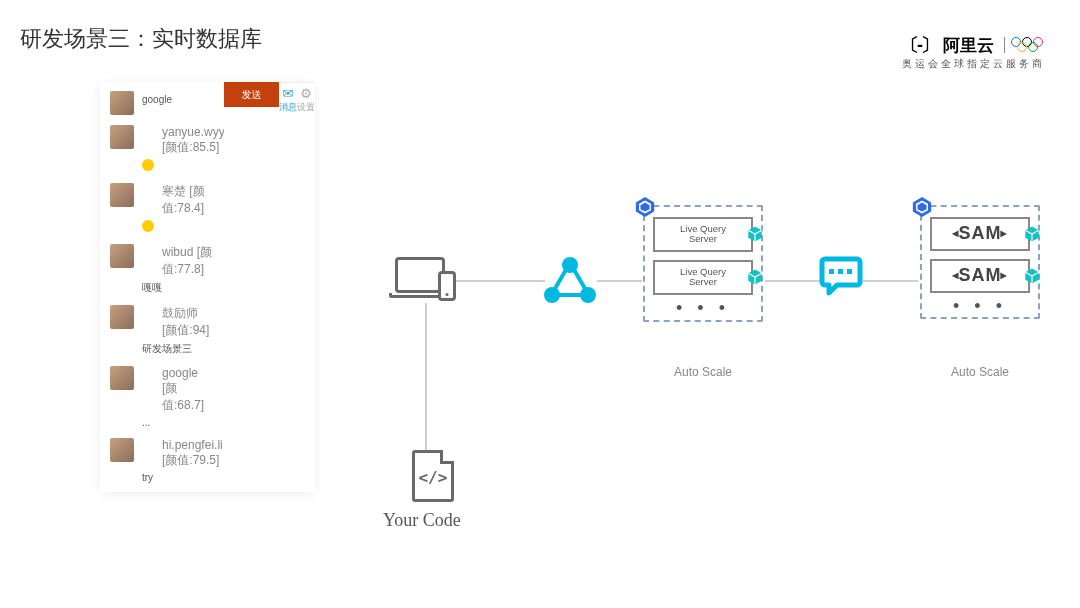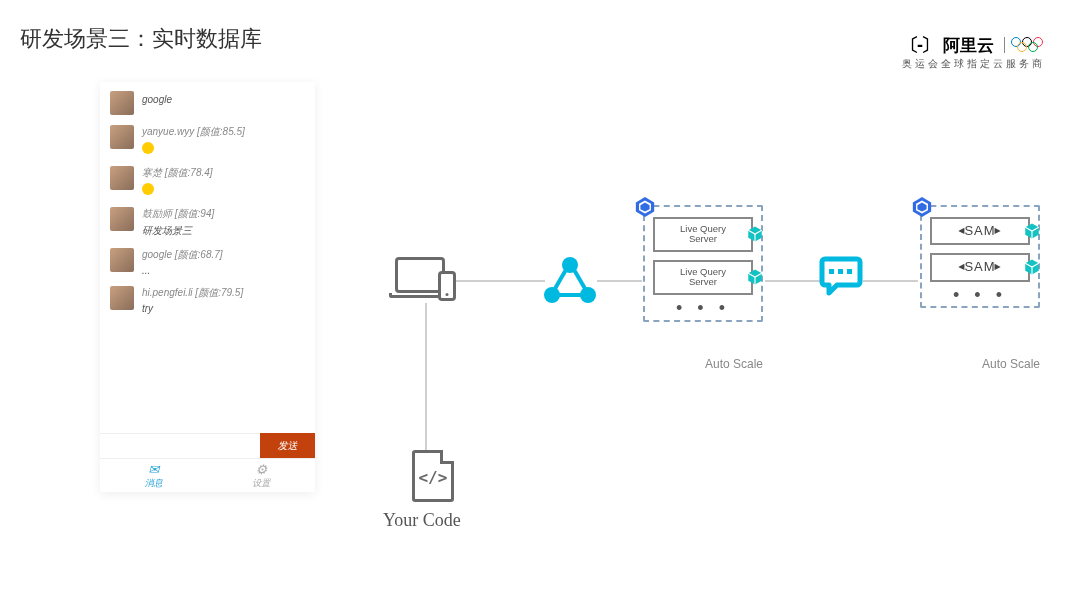--- a/index.html
+++ b/index.html
@@ -15,26 +15,26 @@
   .rings { position: relative; width: 34px; height: 16px; }
   .ring { position: absolute; width: 10px; height: 10px; border: 1.4px solid; border-radius: 50%; }
   .r1 { left: 0; top: 0; border-color: #0081C8; }
   .r2 { left: 11px; top: 0; border-color: #000; }
   .r3 { left: 22px; top: 0; border-color: #EE334E; }
   .r4 { left: 5.5px; top: 5px; border-color: #FCB131; }
   .r5 { left: 16.5px; top: 5px; border-color: #00A651; }
   .tagline { font-size: 10px; color: #555; letter-spacing: 3px; }
 
   
-  .phone { position: absolute; top: 82px; left: 100px; width: 215px; height: 410px; background: #fff; box-shadow: 0 2px 10px rgba(0,0,0,.07); display: flex; flex-direction: column; font-style: italic; }
+  .phone { position: absolute; top: 82px; left: 100px; width: 215px; height: 410px; background: #fff; box-shadow: 0 2px 10px rgba(0,0,0,.07); display: flex; flex-direction: row; }
   .chat-list { flex: 1; overflow: hidden; padding: 4px 0; }
   .chat-row { display: flex; padding: 5px 10px; gap: 8px; }
   .avatar { width: 24px; height: 24px; flex-shrink: 0; background: linear-gradient(135deg,#c8a080,#8a6d5a); border-radius: 2px; }
   .chat-body { flex: 1; }
-  .chat-name { font-size: 10px; color: #888; }
+  .chat-name { font-size: 12px; color: #888; margin-left: 20px; }
   .chat-msg { font-size: 10px; color: #555; margin-top: 3px; }
   .emoji-y { display:inline-block;width:12px;height:12px;background:#ffcc00;border-radius:50%; }
   .input-bar { display: flex; height: 25px; }
   .input-field { flex: 1; background: #fff; border-top: 1px solid #eee; }
   .send-btn { width: 55px; background: #c2410c; color: #fff; font-size: 10px; display: flex; align-items: center; justify-content: center; }
   .bottom-nav { height: 34px; border-top: 1px solid #eee; display: flex; }
   .nav-item { flex: 1; text-align: center; font-size: 9px; color: #aaa; padding-top: 3px; }
   .nav-item.active { color: #2aa4d8; }
   .nav-icon { font-size: 13px; display: block; }
 
@@ -57,22 +57,22 @@
   .hub .n2 { top: 30px; left: 4px; }
   .hub .n3 { top: 30px; left: 40px; }
   .hub-line { position: absolute; background: #00b9e1; }
 
   
   .scale-box { position: absolute; width: 120px; border: 2px dashed #8aa4bf; border-radius: 2px; padding: 10px 8px 6px; }
   .k8s-badge { position: absolute; top: -11px; left: -11px; width: 22px; height: 22px; }
   .box-inner { border: 2px solid #888; padding: 5px 11px; text-align: center; font-size: 9.5px; color: #555; margin-bottom: 8px; position: relative; line-height: 1.1; }
   .hex-sm { position: absolute; right: -13px; top: 50%; transform: translateY(-50%); width: 18px; height: 18px; }
   .dots3 { text-align: center; font-size: 18px; color: #555; letter-spacing: 5px; line-height: 0.6; margin-top: 4px; }
-  .scale-label { text-align: right; color: #888; font-size: 12px; margin-top: 10px; }
-  .sam-logo { font-family: sans-serif; font-weight: 400; font-size: 13px; letter-spacing: 1px; color: #444; }
+  .scale-label { text-align: center; color: #888; font-size: 12px; margin-top: 18px; }
+  .sam-logo { font-family: sans-serif; font-weight: 700; font-size: 18px; letter-spacing: 1px; color: #444; }
   .sam-logo::before { content:"◀"; font-size:8px; vertical-align:middle; margin-right:-1px;}
   .sam-logo::after { content:"▶"; font-size:8px; vertical-align:middle; margin-left:-1px;}
 
   
   .chat-icon { position: absolute; top: 80px; left: 430px; width: 50px; height: 42px; }
 
   
   .code-file { position: absolute; top: 275px; left: 20px; text-align: center; }
   .file-shape { width: 42px; height: 52px; border: 3px solid #6a6a6a; border-radius: 3px; position: relative; margin: 0 auto; }
   .file-corner { position: absolute; top: -3px; right: -3px; width: 14px; height: 14px; background: #fff; border-left: 3px solid #6a6a6a; border-bottom: 3px solid #6a6a6a; }
@@ -119,20 +119,27 @@
     <div class="chat-row">
         <div class="avatar"></div>
         <div class="chat-body">
           <div class="chat-name">寒楚 [颜值:78.4]</div>
           <div class="chat-msg"><span class="emoji-y"></span></div>
         </div>
       </div>
     <div class="chat-row">
         <div class="avatar"></div>
         <div class="chat-body">
+          <div class="chat-name">wibud [颜值:77.8]</div>
+          <div class="chat-msg">嘎嘎</div>
+        </div>
+      </div>
+    <div class="chat-row">
+        <div class="avatar"></div>
+        <div class="chat-body">
           <div class="chat-name">鼓励师 [颜值:94]</div>
           <div class="chat-msg">研发场景三</div>
         </div>
       </div>
     <div class="chat-row">
         <div class="avatar"></div>
         <div class="chat-body">
           <div class="chat-name">google [颜值:68.7]</div>
           <div class="chat-msg">...</div>
         </div>

